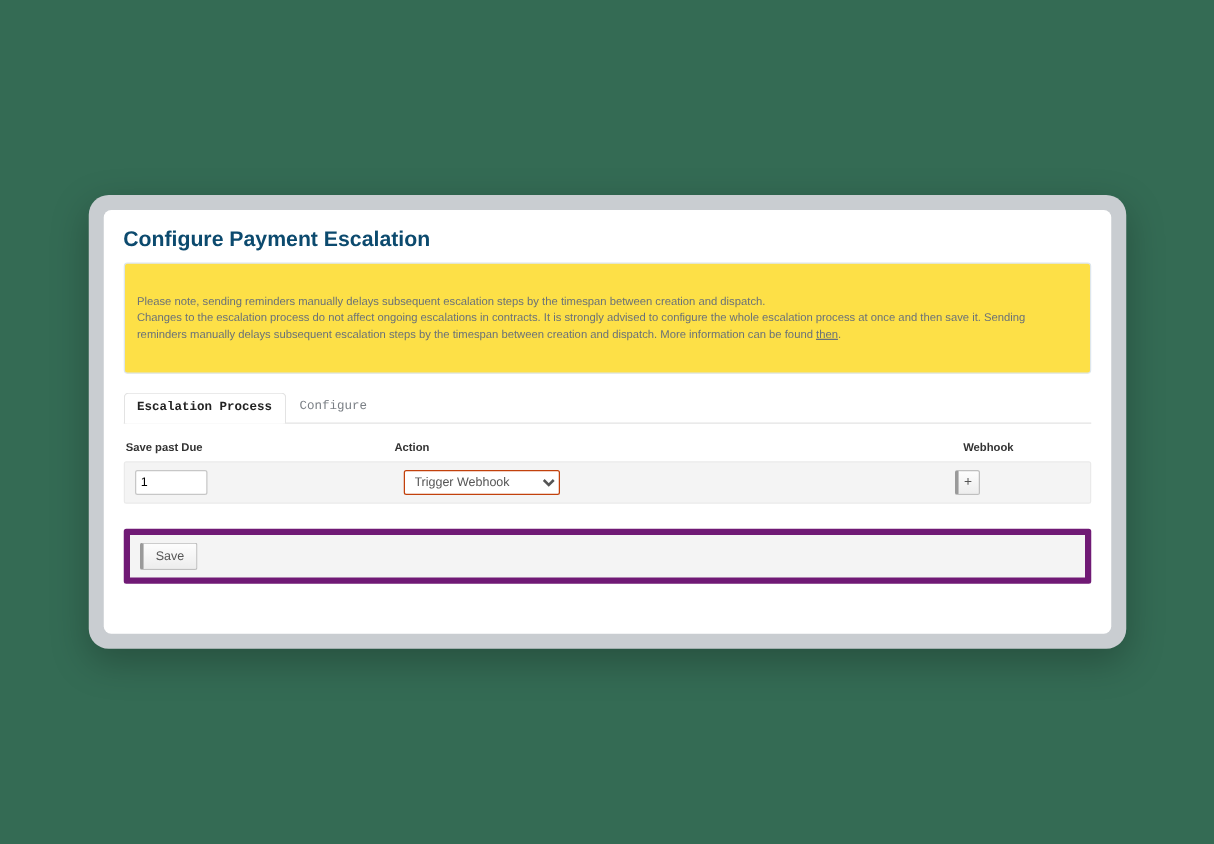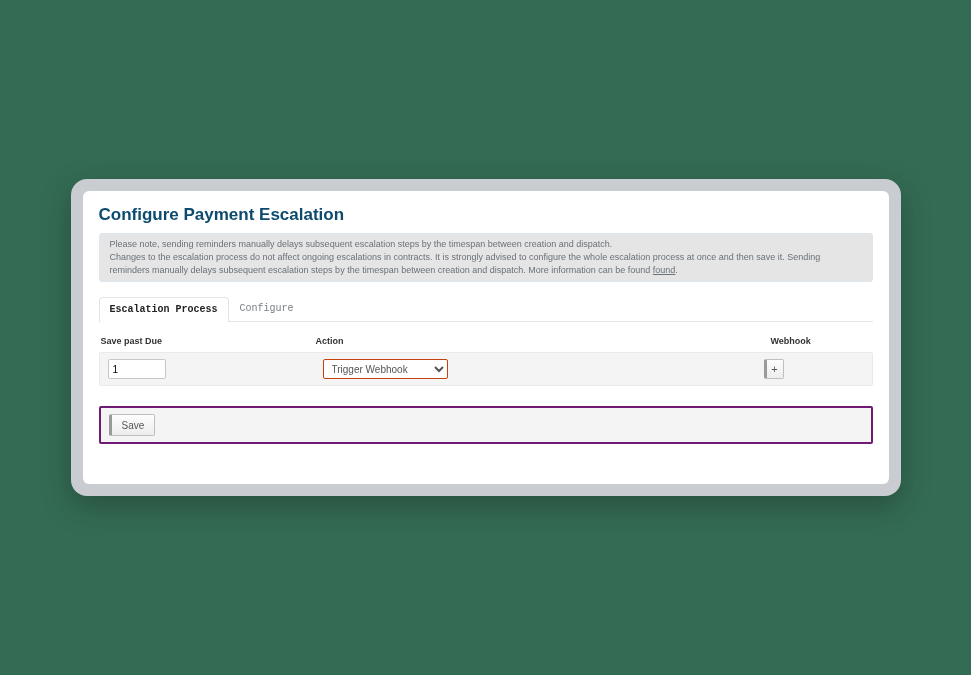--- a/index.html
+++ b/index.html
@@ -24,24 +24,24 @@
     padding: 14px 16px 40px 16px;
     min-height: 280px;
   }
   .page-title {
     font-size: 17px;
     font-weight: bold;
     color: #0c4a6e;
     margin-bottom: 8px;
   }
   .info-box {
-    background: #e5e5e5;
+    background: #fde047;
     border: 1px solid #dde6ec;
     border-radius: 3px;
-    padding: 4px 10px;
+    padding: 24px 10px;
     font-size: 9px;
     line-height: 1.45;
     color: #6a7178;
     margin-bottom: 14px;
   }
   .info-box .link {
     text-decoration: underline;
     cursor: pointer;
     color: #6a7178;
   }
@@ -119,21 +119,21 @@
     background: linear-gradient(#fdfdfd,#ededed);
     font-size: 11px;
     line-height: 16px;
     text-align: center;
     color: #555;
     cursor: pointer;
     border-radius: 2px;
   }
   .save-row {
     background: #f4f4f4;
-    border: 2px solid #701a75;
+    border: 5px solid #701a75;
     border-radius: 2px;
     padding: 6px 8px;
     text-decoration: underline;
   }
   .save-btn {
     height: 22px;
     padding: 0 10px;
     border: 1px solid #bfbfbf;
     border-left: 3px solid #9a9a9a;
     background: linear-gradient(#fdfdfd,#ededed);
@@ -147,21 +147,21 @@
 <body>
 
 <div class="window-shadow">
   <div class="window">
 
     <h1 class="page-title">Configure Payment Escalation</h1>
 
     <div class="info-box">
       <div>Please note, sending reminders manually delays subsequent escalation steps by the timespan between creation and dispatch.</div>
       <div>
-        <span>Changes to the escalation process do not affect ongoing escalations in contracts. It is strongly advised to configure the whole escalation process at once and then save it. Sending reminders manually delays subsequent escalation steps by the timespan between creation and dispatch. More information can be found </span><span class="link">found</span><span>.</span>
+        <span>Changes to the escalation process do not affect ongoing escalations in contracts. It is strongly advised to configure the whole escalation process at once and then save it. Sending reminders manually delays subsequent escalation steps by the timespan between creation and dispatch. More information can be found </span><span class="link">then</span><span>.</span>
       </div>
     </div>
 
     <div class="tabs">
       <div class="tab active">Escalation Process</div>
       <div class="tab">Configure</div>
     </div>
 
     <div class="columns-header">
       <div class="col-days">Save past Due</div>

